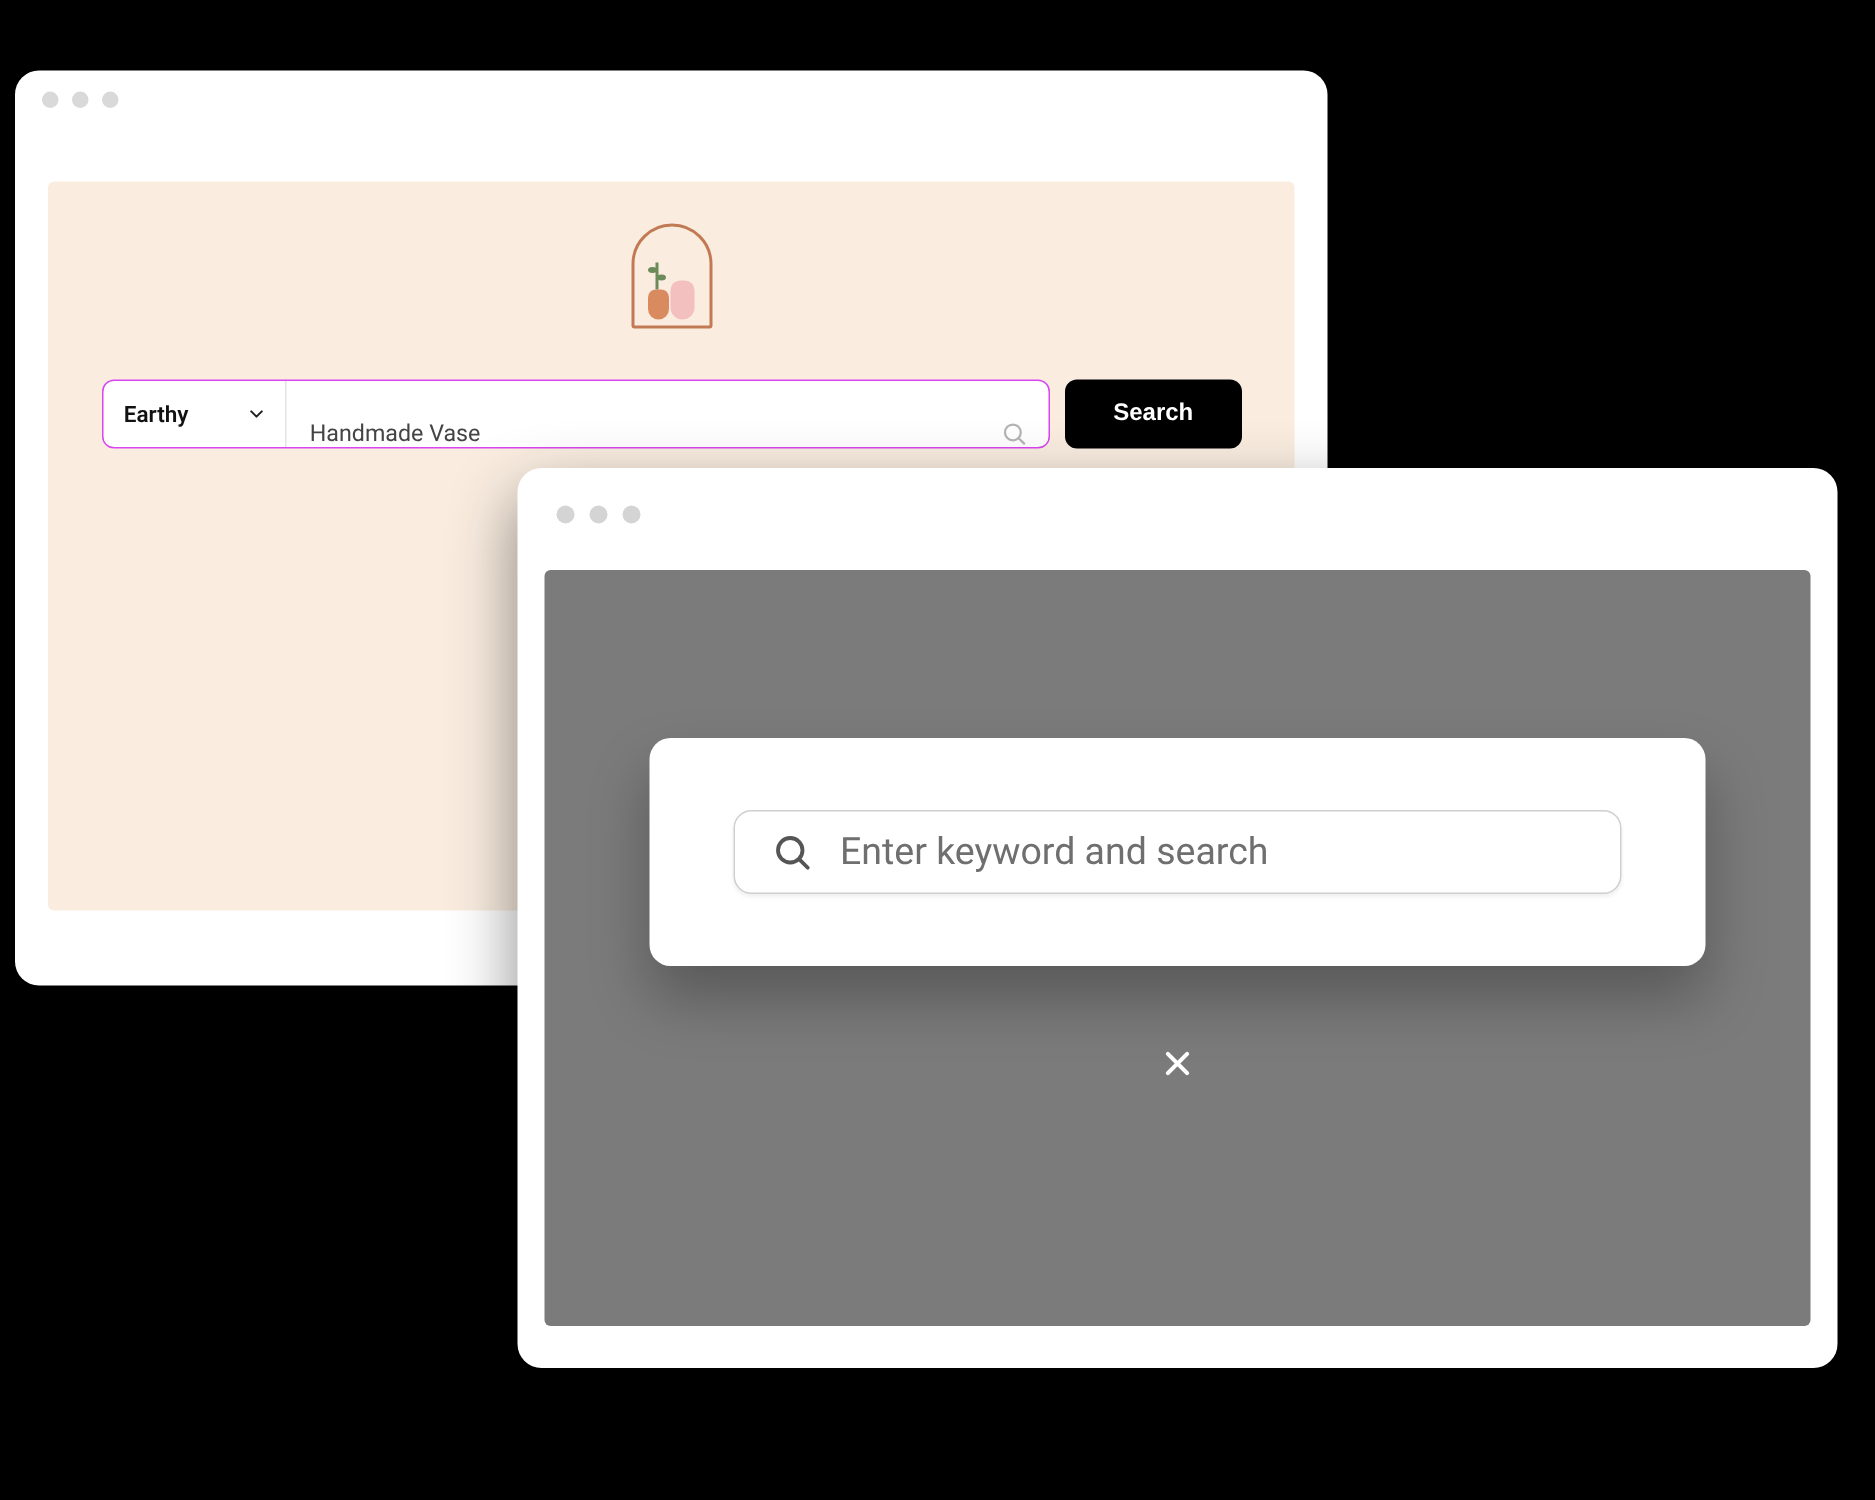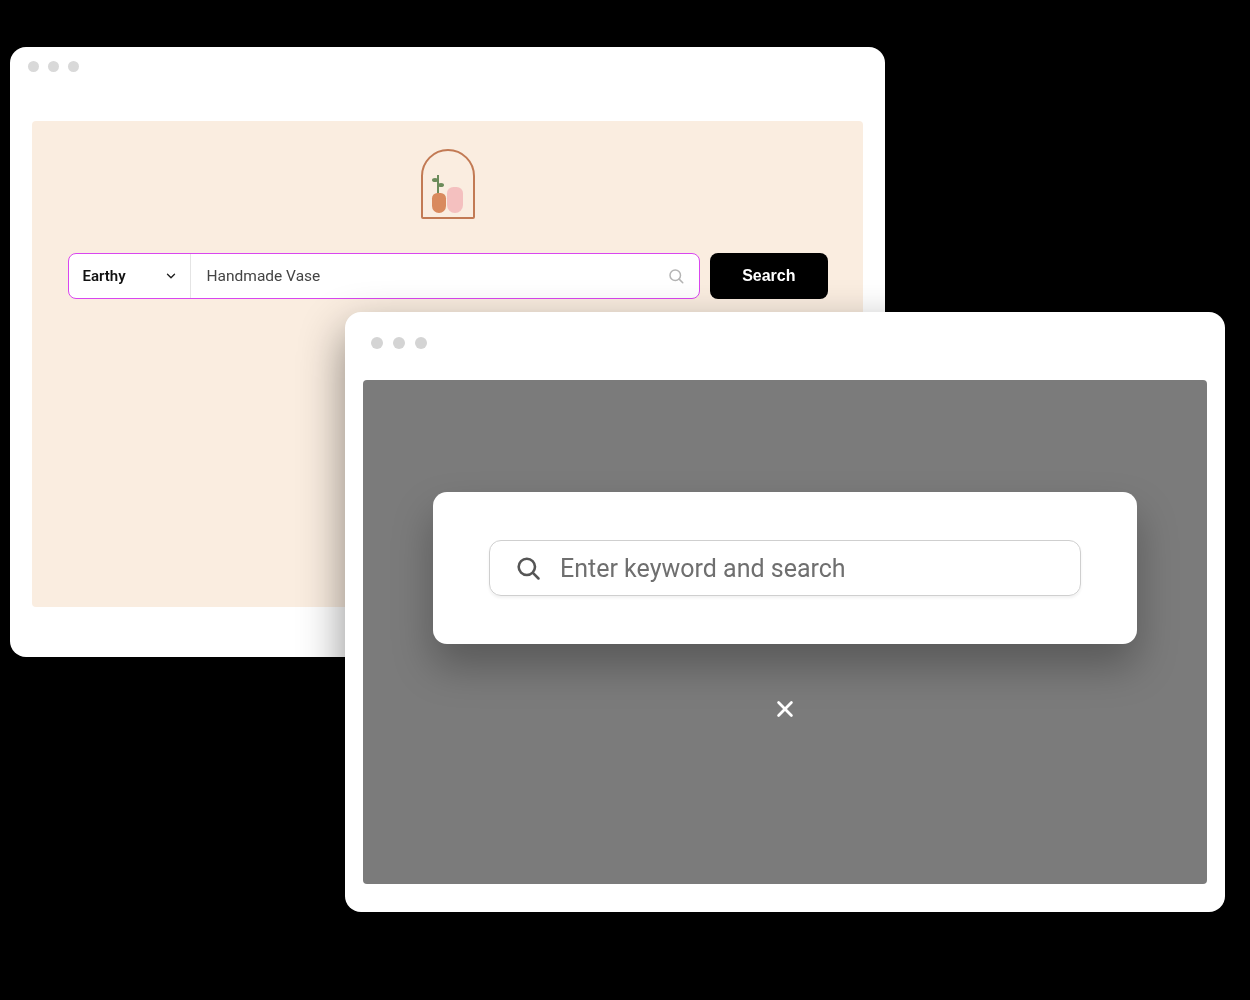--- a/index.html
+++ b/index.html
@@ -94,21 +94,21 @@
     border-right: 1px solid #e4e4e4;
     font-size: 15px;
     font-weight: 600;
     color: #111;
     cursor: pointer;
   }
   .chev { width: 14px; height: 14px; }
   .textfield {
     flex: 1;
     display: flex;
-    align-items: center;
+    align-items: flex-end;
     padding: 0 12px 0 16px;
     font-size: 15.5px;
     color: #444;
     position: relative;
     text-align: left;
   }
   .textfield .mag {
     position: absolute;
     right: 14px;
     width: 18px; height: 18px;

